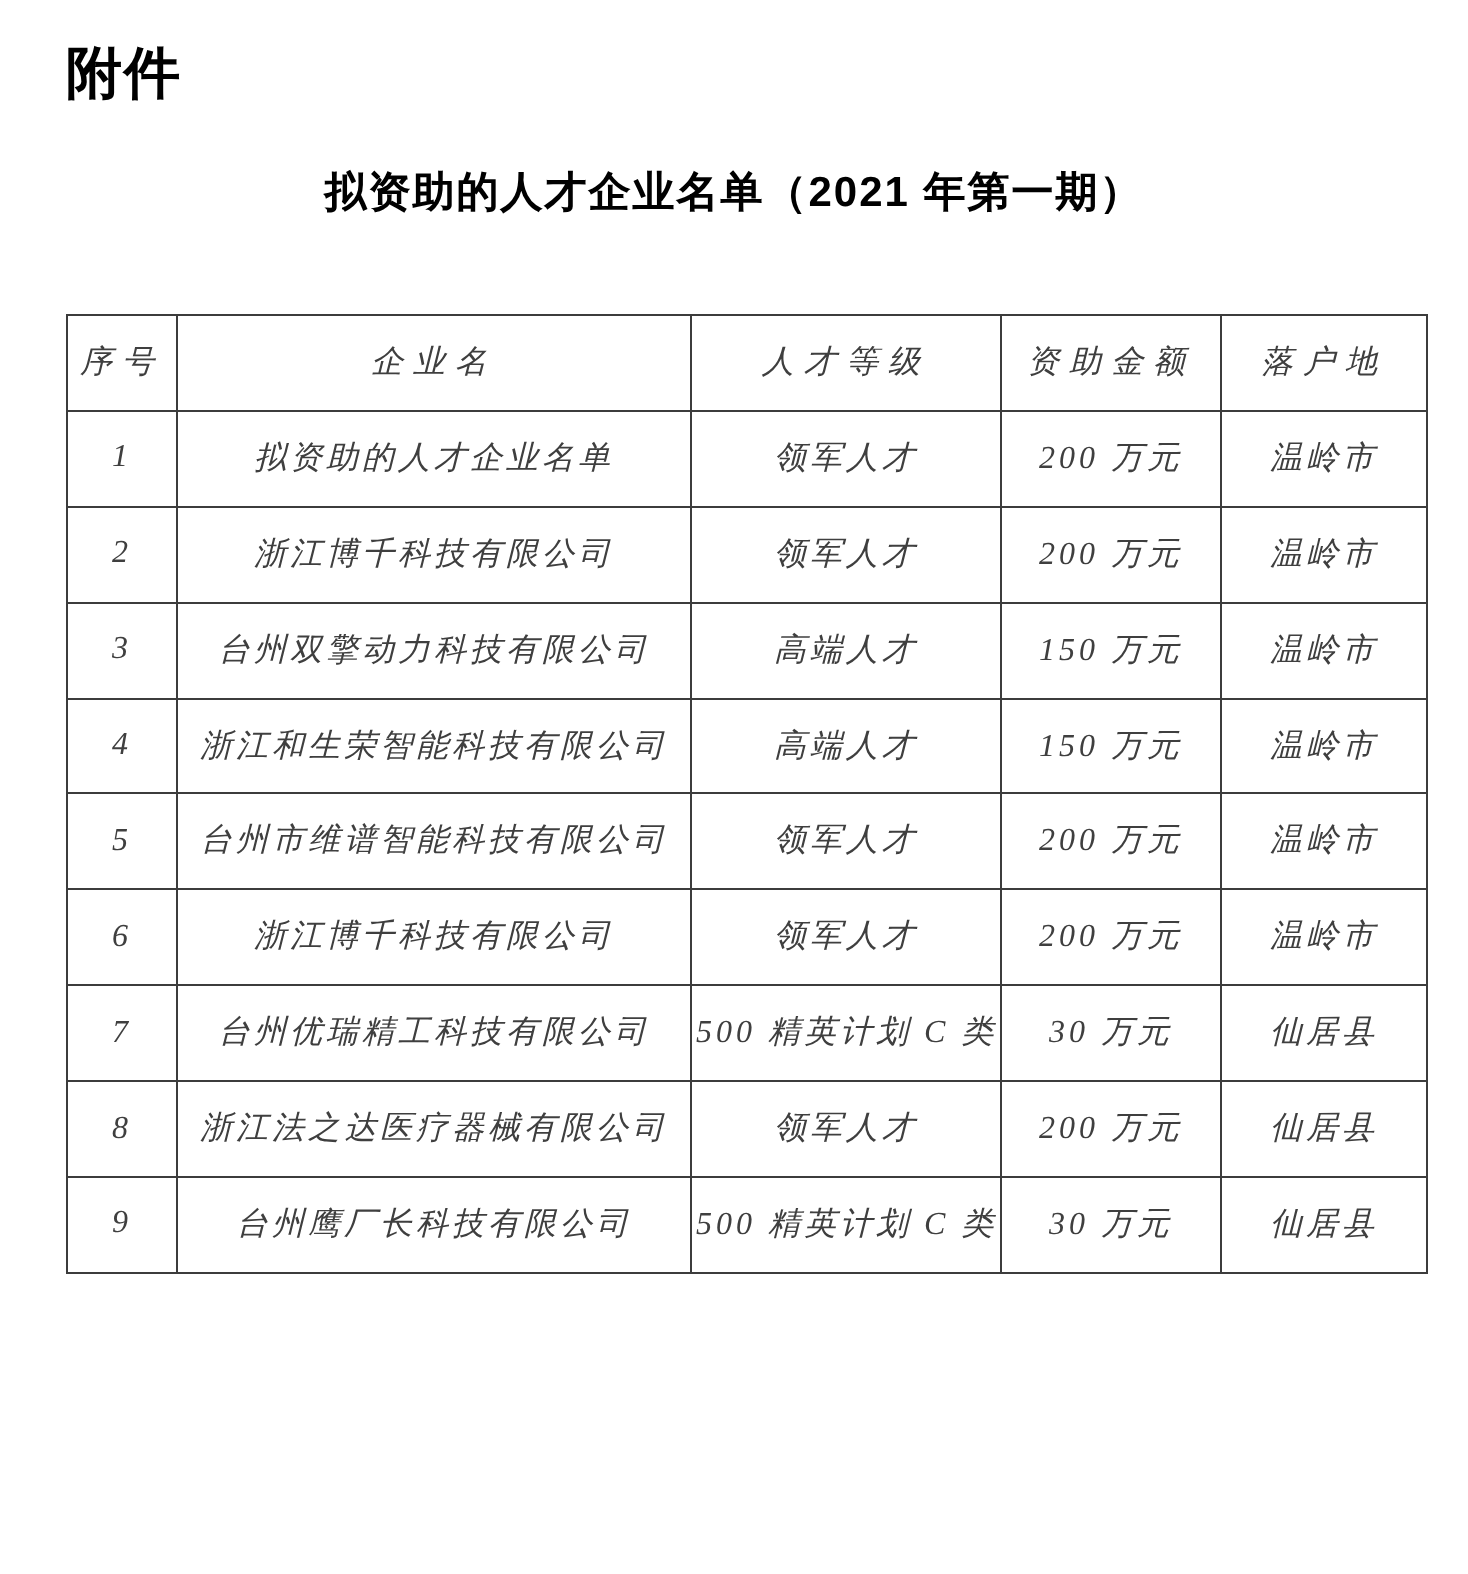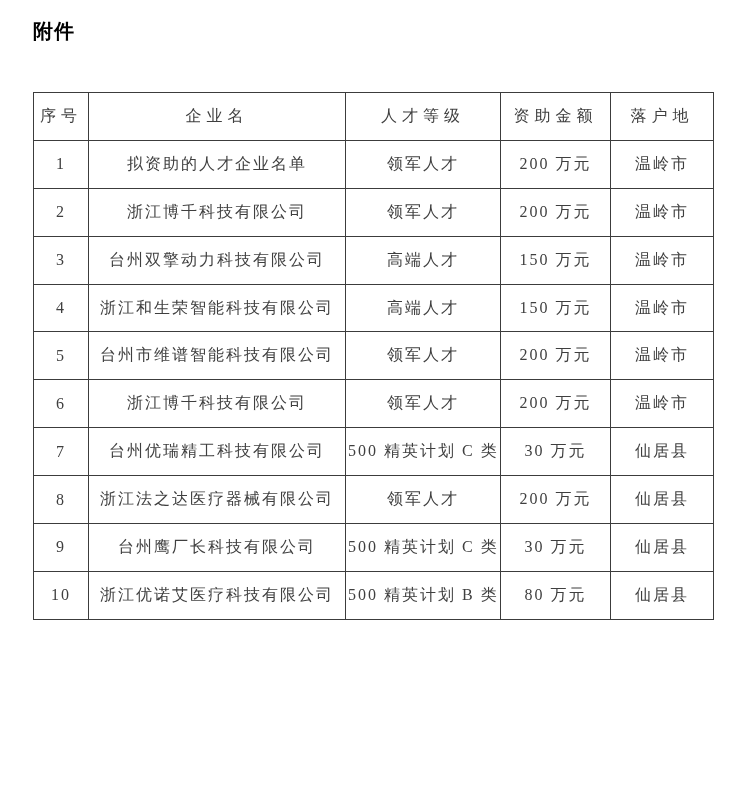--- a/index.html
+++ b/index.html
@@ -10,38 +10,39 @@
     font-family: "Liberation Serif", "DejaVu Serif", serif;
     color: #3f3f3f;
     position: relative;
     overflow: hidden;
   }
   .page { width: 734px; height: 787px; }
   .attachment-label {
     font-family: "Liberation Sans", "DejaVu Sans", sans-serif;
     font-weight: bold;
     color: #000000;
-    font-size: 20px;
+    font-size: 28px;
     margin: 18px 0 0 33px;
     letter-spacing: 1px;
   }
   .doc-title {
     font-family: "Liberation Sans", "DejaVu Sans", sans-serif;
     font-weight: bold;
     color: #000000;
     font-size: 21px;
     text-align: center;
     margin-top: 26px;
     letter-spacing: 1px;
   }
   table.funding-table {
     border-collapse: collapse;
     table-layout: fixed;
     width: 680px;
     margin: 47px 0 0 33px;
+    font-style: italic;
   }
   .funding-table th, .funding-table td {
     border: 1px solid #3c3c3c;
     text-align: center;
     vertical-align: middle;
     height: 46.9px;
     font-size: 16px;
     font-weight: normal;
     color: #3f3f3f;
     letter-spacing: 2px;
@@ -58,20 +59,21 @@
   .col-amount { width: 110px; }
   .col-place  { width: 103px; }
 </style>
 </head>
 <body>
 
 <div class="page">
 
   <div class="attachment-label">附件</div>
 
+  <div class="doc-title">拟资助的人才企业名单（2021 年第一期）</div>
 
   <table class="funding-table">
     <colgroup>
       <col class="col-no">
       <col class="col-name">
       <col class="col-level">
       <col class="col-amount">
       <col class="col-place">
     </colgroup>
     <thead>
@@ -140,23 +142,16 @@
           <td>200 万元</td>
           <td>仙居县</td>
         </tr>
         <tr>
           <td>9</td>
           <td>台州鹰厂长科技有限公司</td>
           <td>500 精英计划 C 类</td>
           <td>30 万元</td>
           <td>仙居县</td>
         </tr>
-        <tr>
-          <td>10</td>
-          <td>浙江优诺艾医疗科技有限公司</td>
-          <td>500 精英计划 B 类</td>
-          <td>80 万元</td>
-          <td>仙居县</td>
-        </tr>
       </tbody>
   </table>
 
 </div>
 
 </body></html>

